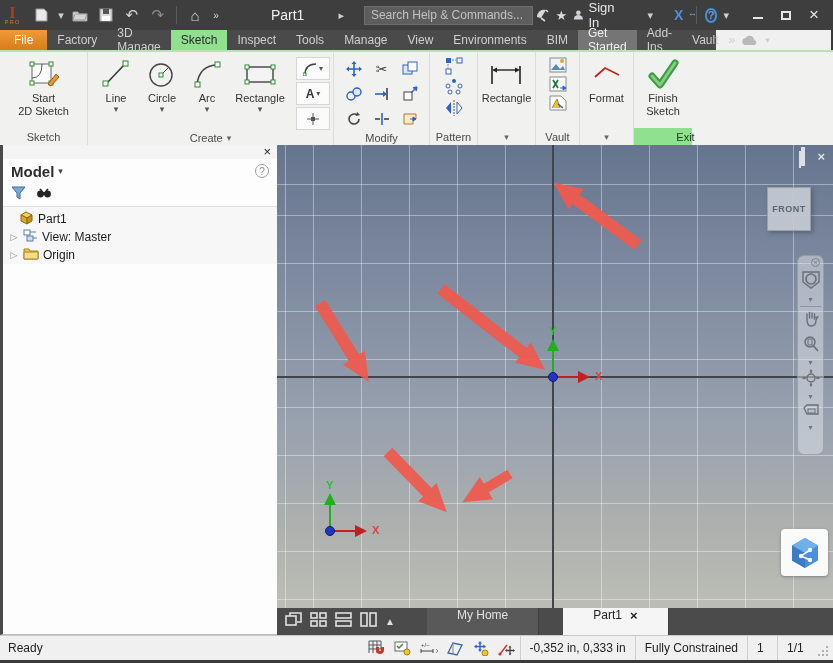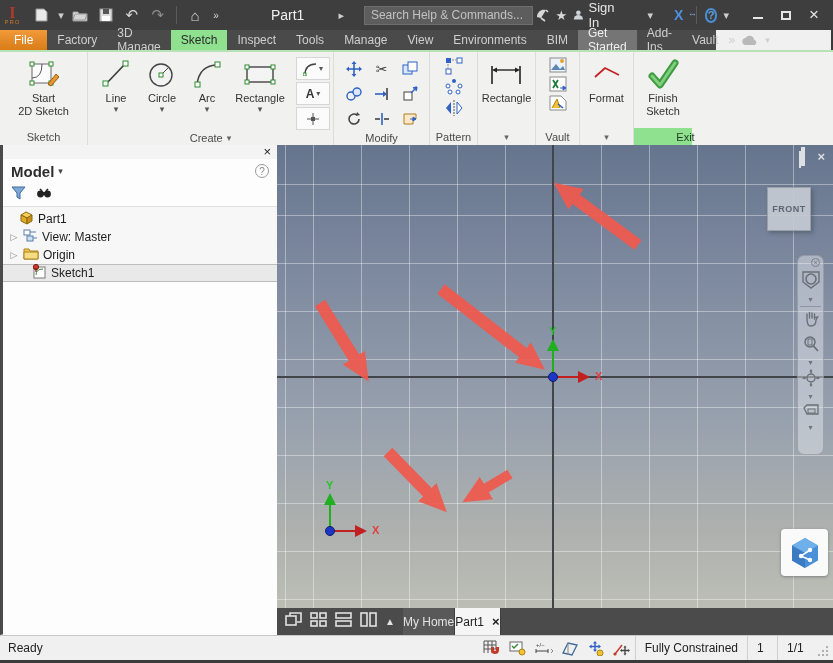--- a/index.html
+++ b/index.html
@@ -95,21 +95,21 @@
   .ucs .ylab { position:absolute; left:-4px; top:-52px; color:#27c427; font-size:11px; font-weight:bold; }
   .ucs .xstem { position:absolute; left:4px; top:-1px; width:22px; height:2px; background:#c02020; }
   .ucs .xhead { position:absolute; left:25px; top:-6px; border-top:6px solid transparent; border-bottom:6px solid transparent; border-left:12px solid #c02020; }
   .ucs .xlab { position:absolute; left:42px; top:-7px; color:#e04040; font-size:11px; font-weight:bold; }
   .sharecard { position:absolute; left:504px; top:384px; width:47px; height:47px; background:#fafafa; border-radius:4px; box-shadow:0 1px 3px rgba(40,45,55,.4); display:flex; align-items:center; justify-content:center; }
   .arrows { position:absolute; left:0; top:0; pointer-events:none; }
 
   
   .tabbar { position:absolute; left:277px; top:608px; width:556px; height:27px; background:#4b4b4b; display:flex; align-items:stretch; color:#e2e2e2; }
   .tb-icons { display:flex; align-items:center; gap:8px; padding:0 8px; }
-  .dtab { display:flex; align-items:center; gap:8px; padding:0 0; font-size:12px; background:#595959; border-right:1px solid #3e3e3e; }
+  .dtab { display:flex; align-items:flex-start; gap:8px; padding:0 30px; font-size:12px; background:#595959; border-right:1px solid #3e3e3e;margin-left:24px; }
   .dtab.active { background:#f5f5f5; color:#222; }
   .dtab .x { font-size:13px; font-weight:bold; }
 
   
   .statusbar { position:absolute; left:0; top:635px; width:833px; height:28px; background:#f0f0f0; border-top:1px solid #c9c9c9; border-bottom:3px solid #3a3a3a; display:flex; align-items:center; font-size:12px; color:#222;gap:44px; }
   .sb-left { padding-left:8px; }
   .sb-right { margin-left:auto; display:flex; align-items:center; height:100%; }
   .sb-ico { width:26px; height:22px; display:flex; align-items:center; justify-content:center; }
   .sb-field { padding:0 9px; height:100%; display:flex; align-items:center; border-left:1px solid #cfcfcf; }
   .sb-grip { width:16px; height:100%; }
@@ -543,32 +543,20 @@
       <div class="trow child">
         <span class="exp">▷</span>
         <span>
           <svg width="16" height="13" viewBox="0 0 16 13">
               <path d="M1 2h5l1 2h8v8H1z" fill="#f2c94c" stroke="#a8831a"></path>
               <path d="M1 5h14v7H1z" fill="#f7dc85" stroke="#a8831a"></path>
             </svg>
         </span>
         <span>Origin</span>
       </div>
-      <div class="trow sel">
-        <span style="width:10px"></span>
-        <span>
-          <svg width="15" height="15" viewBox="0 0 15 15">
-              <rect x="2" y="3" width="11" height="11" fill="#fff" stroke="#7a7a7a"></rect>
-              <path d="M4 11 Q4 5 11 5" fill="none" stroke="#3a8a3a"></path>
-              <circle cx="4" cy="3" r="2.6" fill="#d23a2a" stroke="#7a1a10"></circle>
-              <rect x="3.4" y="4" width="1.2" height="4" fill="#7a1a10"></rect>
-            </svg>
-        </span>
-        <span>Sketch1</span>
-      </div>
     </div>
     <div class="tree-rest"></div>
   </div>
 
   <div class="viewport">
     <div class="vaxis-v"></div>
     <div class="vaxis-h"></div>
 
     <div class="docbtns">
       <span><span class="bar"></span></span>
@@ -744,20 +732,21 @@
           </svg>
       </span>
       <span class="sb-ico">
         <svg width="17" height="15" viewBox="0 0 17 15">
             <path d="M2 13L9 4" stroke="#c43a2a" stroke-width="1.4"></path>
             <circle cx="2" cy="13" r="1.6" fill="#c43a2a"></circle>
             <path d="M12 6v7M8.5 9.5h7" stroke="#444" stroke-width="1.3"></path>
             <path d="M12 4.5l1.5 2h-3zM12 14.5l1.5-2h-3zM7 9.5l2-1.5v3zM17 9.5l-2-1.5v3z" fill="#444"></path>
           </svg>
       </span>
+      <span class="sb-field">-0,352 in, 0,333 in</span>
       <span class="sb-field">Fully Constrained</span>
       <span class="sb-field" style="min-width:30px">1</span>
       <span class="sb-field" style="min-width:40px">1/1</span>
       <span class="sb-grip">
         <svg width="14" height="22" viewBox="0 0 14 22">
             <g fill="#b0b0b0">
               <rect x="9" y="10" width="2" height="2"></rect>
               <rect x="9" y="14" width="2" height="2"></rect>
               <rect x="5" y="14" width="2" height="2"></rect>
               <rect x="9" y="18" width="2" height="2"></rect>

